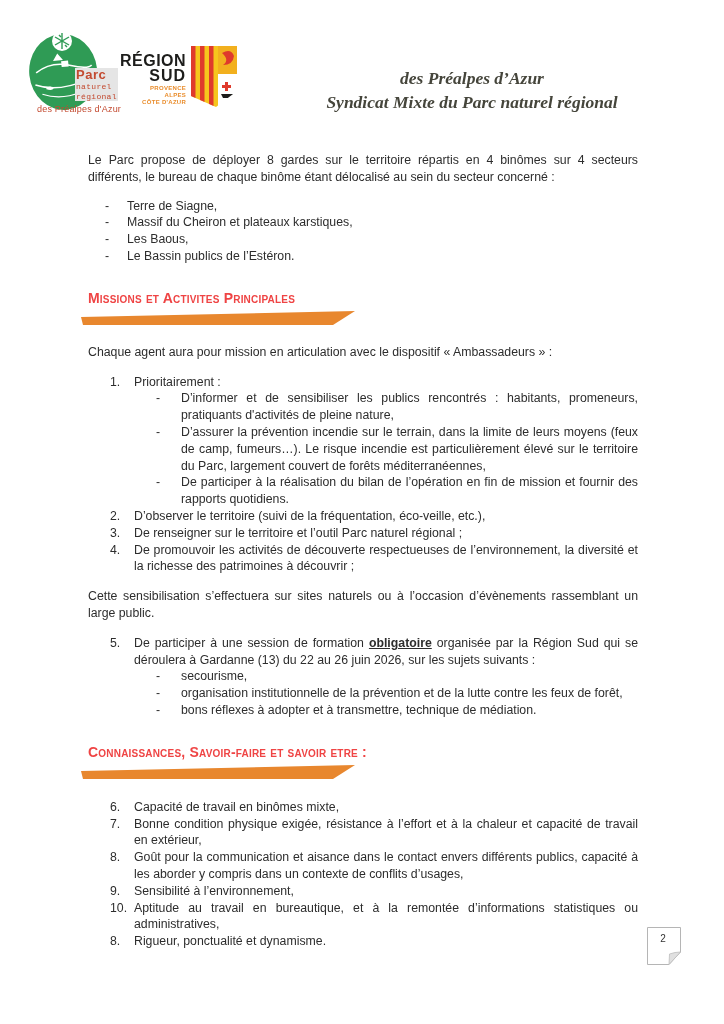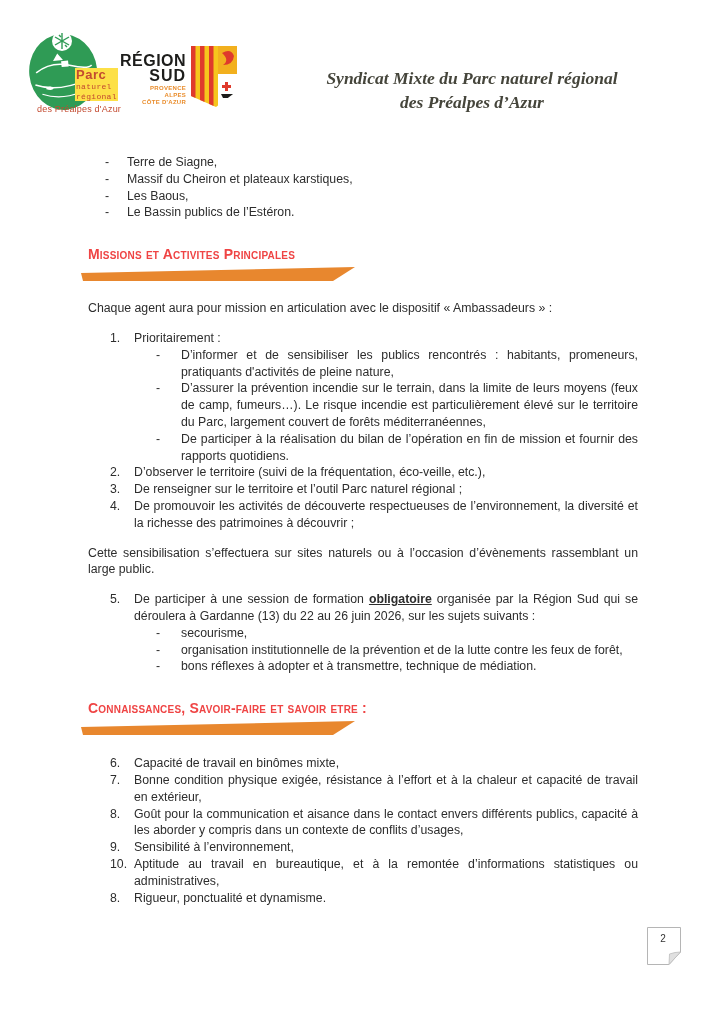--- a/index.html
+++ b/index.html
@@ -10,21 +10,21 @@
     font-family:"Liberation Sans", sans-serif;
     color:#2d2d2d;
   }
 
   
   .doc-header { position:relative; height:132px; }
 
   .logo-parc { position:absolute; left:26px; top:28px; width:110px; height:90px; }
   .logo-parc svg { position:absolute; left:0; top:2px; }
   .parc-name {
-    position:absolute; left:49px; top:40px; background:#fde047; padding:0 1px;
+    position:absolute; left:49px; top:40px; background:#e5e5e5; padding:0 1px;
     color:#c34a30; text-align:left; line-height:1;
   }
   .parc-name .l1 { font-size:13px; font-weight:700; letter-spacing:.5px; }
   .parc-name .l2, .parc-name .l3 { font-size:8px; margin-top:2px; letter-spacing:.3px;font-family:Liberation Mono, monospace; }
   .parc-caption {
     position:absolute; left:-2px; top:76px; width:110px; text-align:center;
     color:#c34a30; font-size:9px; letter-spacing:.2px;
   }
 
   .logo-region { position:absolute; left:120px; top:46px; display:flex; align-items:center; }
@@ -143,27 +143,28 @@
           <rect x="27" y="0" width="19" height="28" fill="#F2B01E"></rect>
           <path d="M31,7 q9,-5 12,3 q-1,9 -11,9 q7,-5 -1,-12 Z" fill="#DF3A2C"></path>
           <rect x="27" y="28" width="19" height="34" fill="#ffffff"></rect>
           <path d="M34,36 h3 v3 h3 v3 h-3 v3 h-3 v-3 h-3 v-3 h3 Z" fill="#DF3A2C"></path>
           <path d="M30,48 h13 l-2,4 h-9 Z" fill="#1d1d1b"></path>
         </g>
       </svg>
     </div>
 
     <div class="doc-title">
+      <div>des Préalpes d’Azur</div>
       <div>Syndicat Mixte du Parc naturel régional</div>
-      <div>des Préalpes d’Azur</div>
     </div>
   </div>
 
   <div class="content">
 
+    <p class="para justify">Le Parc propose de déployer 8 gardes sur le territoire répartis en 4 binômes sur 4 secteurs différents, le bureau de chaque binôme étant délocalisé au sein du secteur concerné :</p>
 
     <div class="dash-list">
       <div class="li">
         <span class="dash">-</span>
         <span>Terre de Siagne,</span>
       </div>
       <div class="li">
         <span class="dash">-</span>
         <span>Massif du Cheiron et plateaux karstiques,</span>
       </div>

